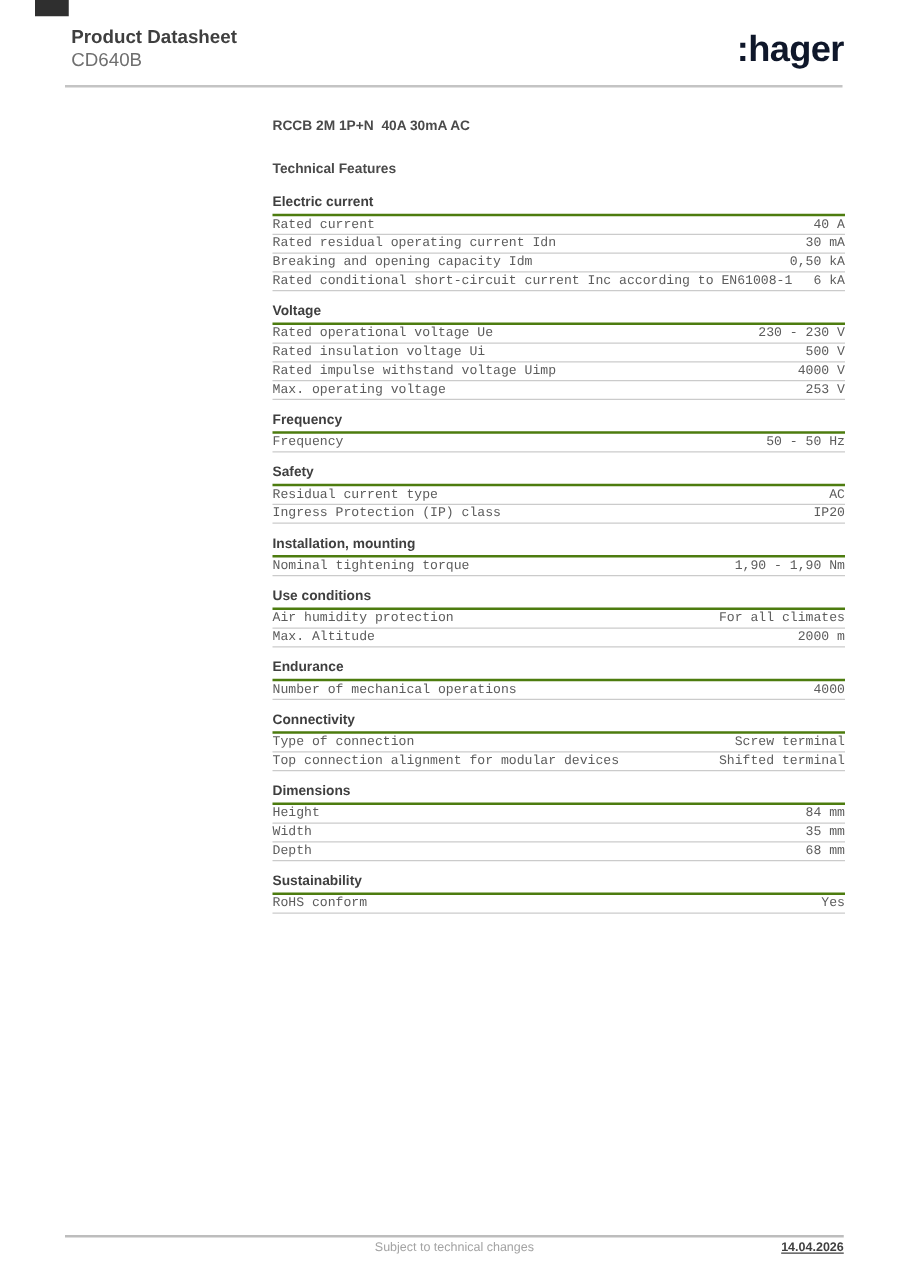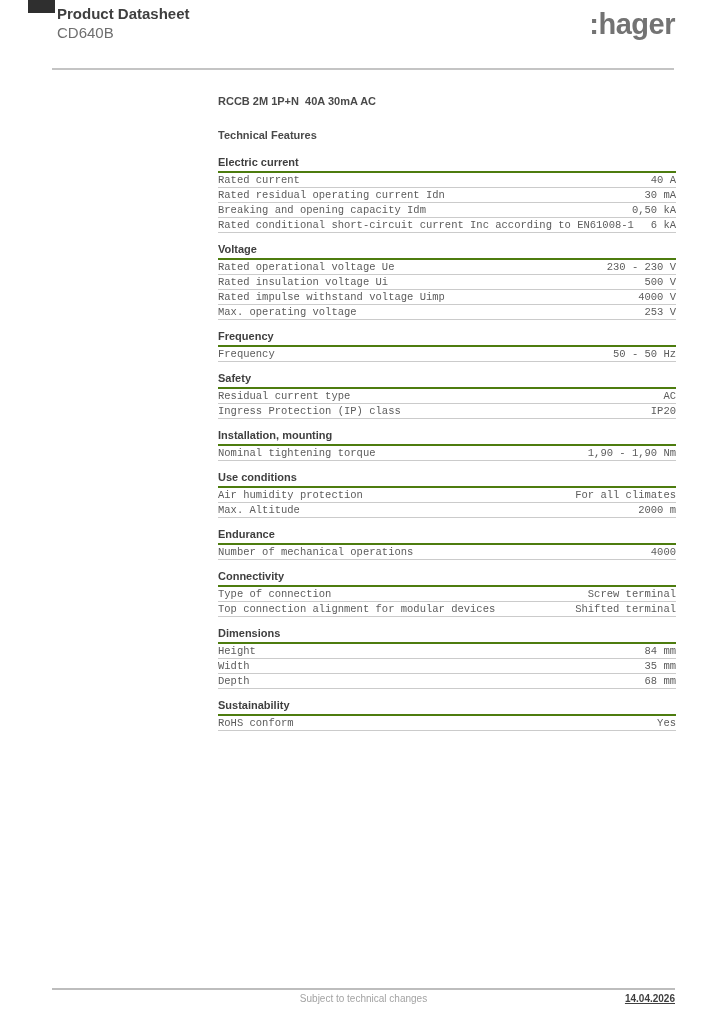--- a/index.html
+++ b/index.html
@@ -21,21 +21,21 @@
   .corner-mark {
     position: absolute;
     left: 28px; top: 0;
     width: 27px; height: 13px;
     background: #2f2f2f;
     filter: blur(0.6px);
   }
   
   .header {
     position: absolute;
-    left: 57px; top: 4px;
+    left: 57px; top: 20px;
     width: 618px;
     display: flex;
     justify-content: space-between;
     align-items: flex-start;
   }
   .header-titles { line-height: 19px; }
   .doc-title { font-size: 15px; font-weight: bold; color: #3f3f3f; }
   .doc-model { font-size: 15px; font-weight: normal; color: #6f6f6f; }
   .brand-logo {
     font-size: 29px;
@@ -128,21 +128,21 @@
 
 <div class="page">
 
   <div class="corner-mark"></div>
 
   <div class="header">
     <div class="header-titles">
       <div class="doc-title">Product Datasheet</div>
       <div class="doc-model">CD640B</div>
     </div>
-    <div class="brand-logo" style="color: #737373;">:hager</div>
+    <div class="brand-logo" style="color: #0f172a;">:hager</div>
   </div>
 
   <div class="header-rule"></div>
 
   <div class="content">
     <div class="product-title">RCCB 2M 1P+N  40A 30mA AC</div>
     <div class="features-heading">Technical Features</div>
     <div id="sections">
         <div class="section">
           <div class="section-title">Electric current</div>

